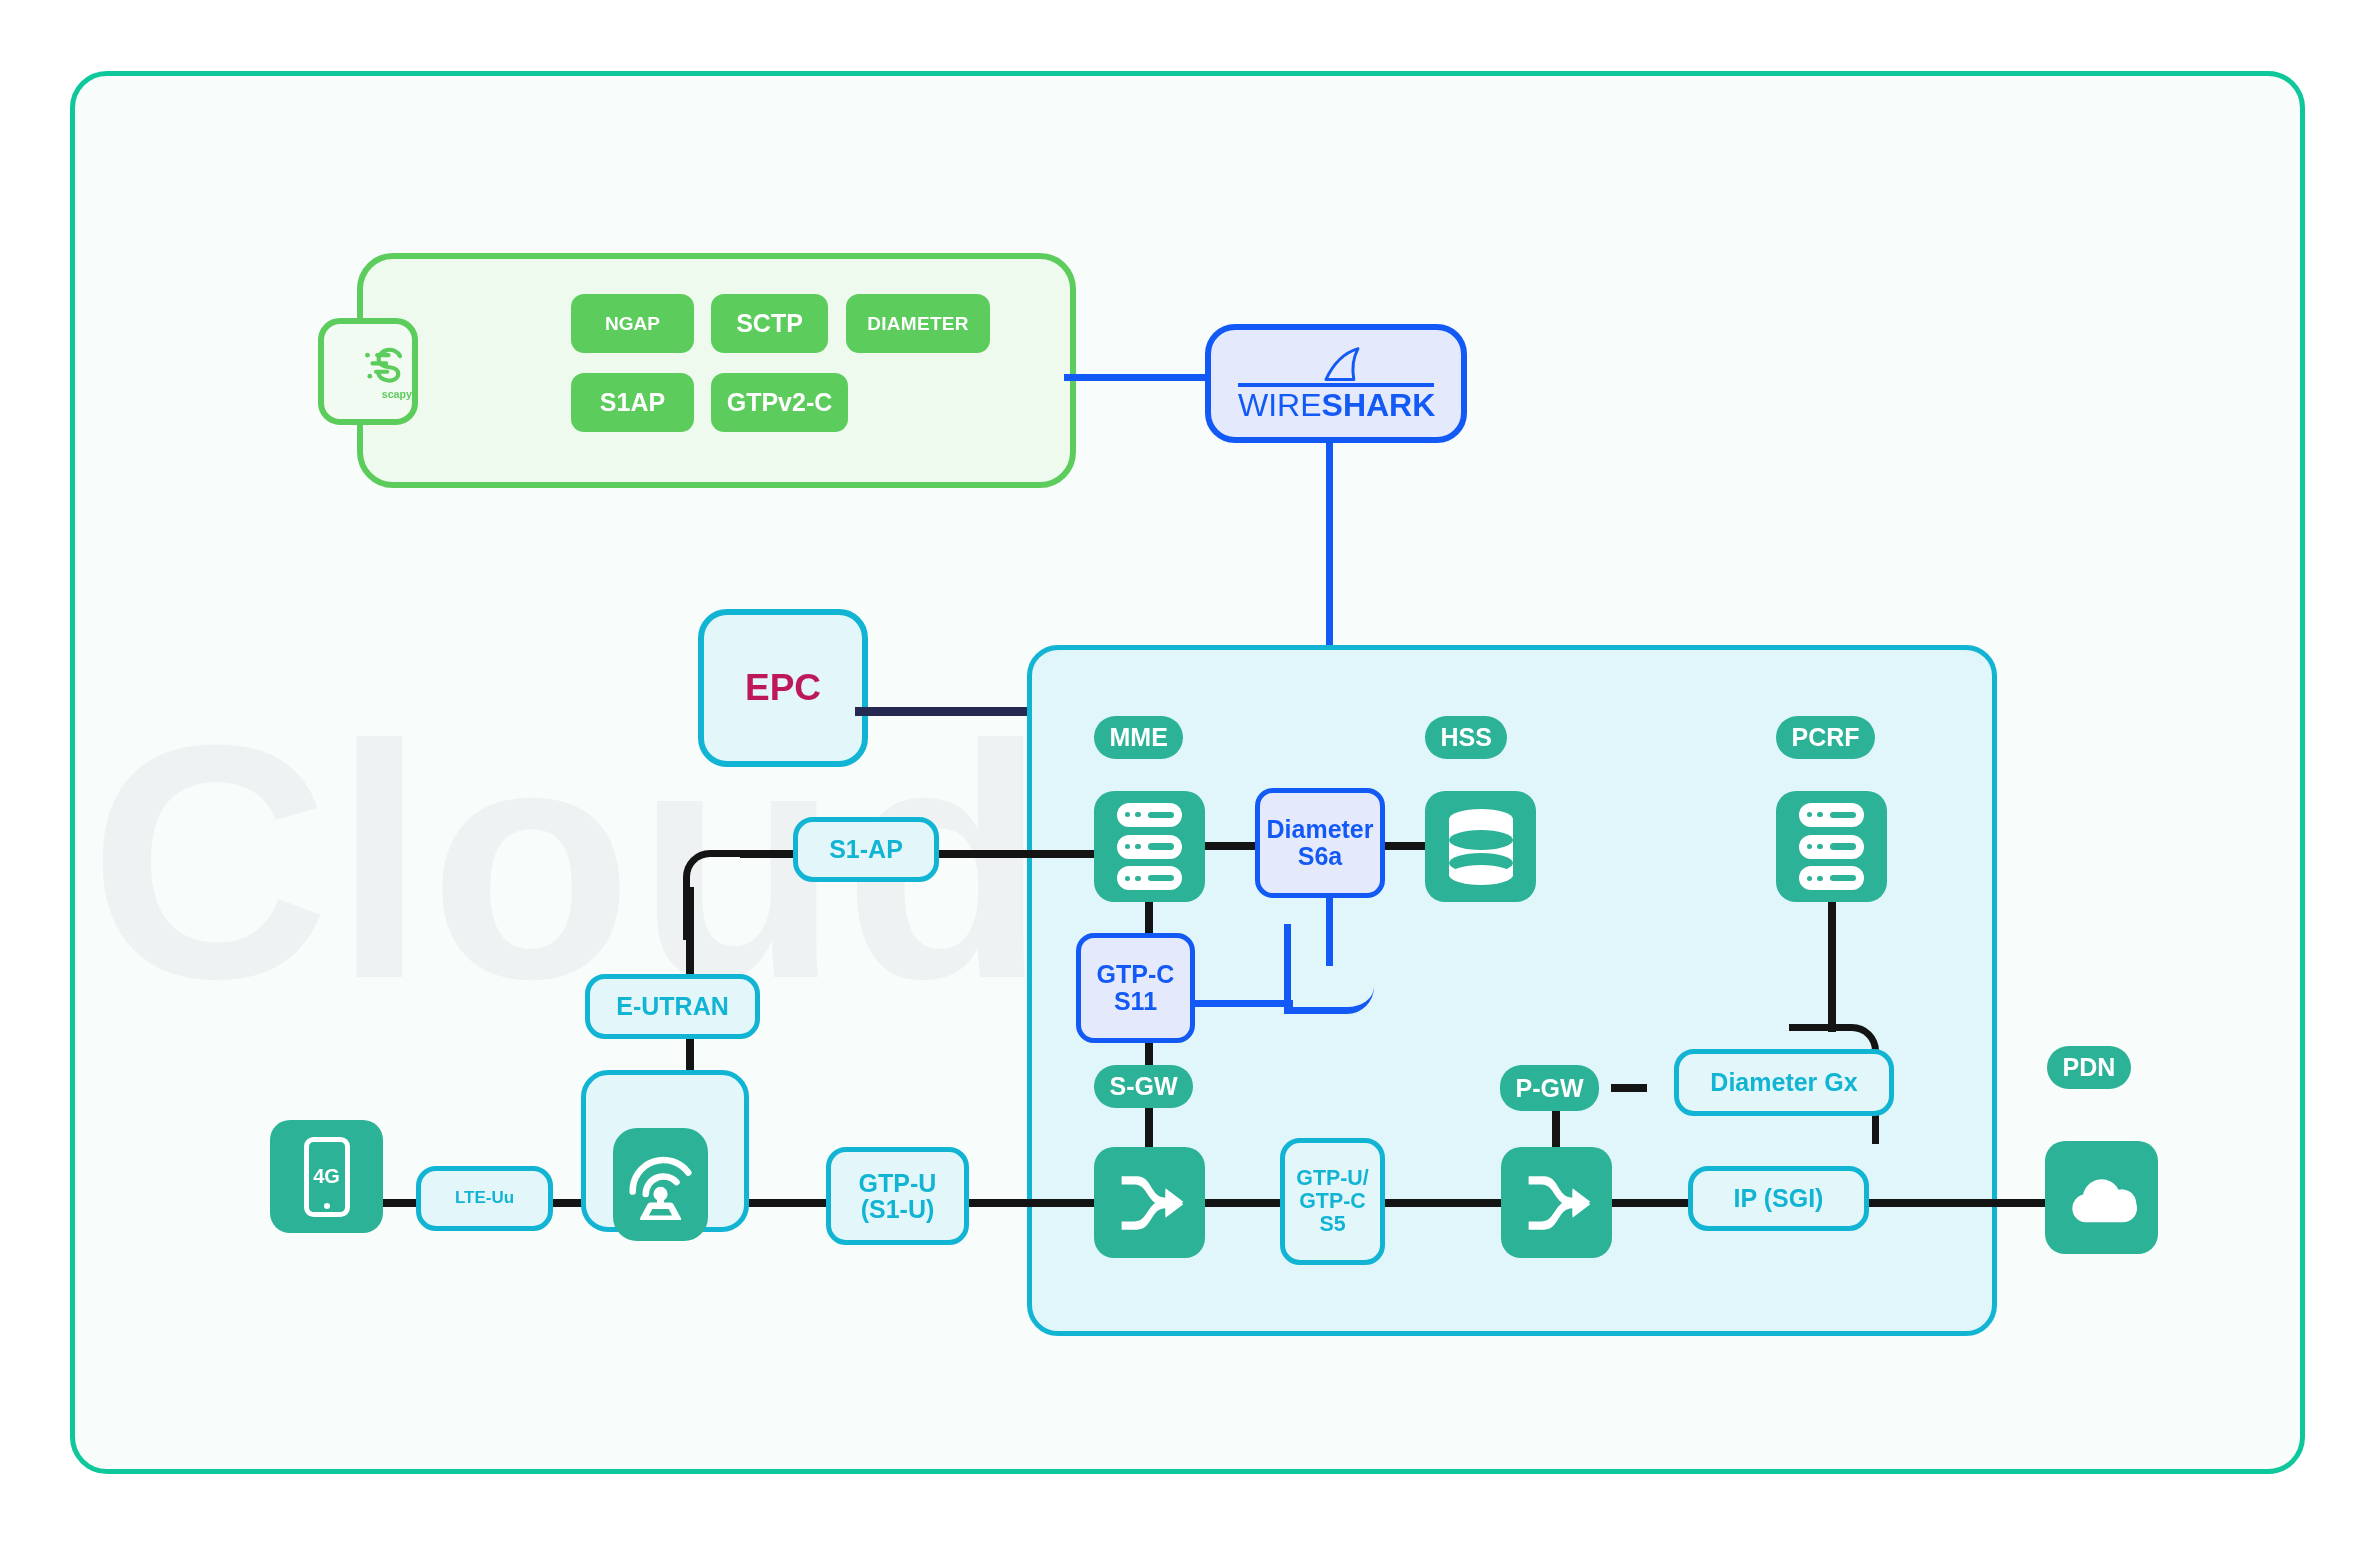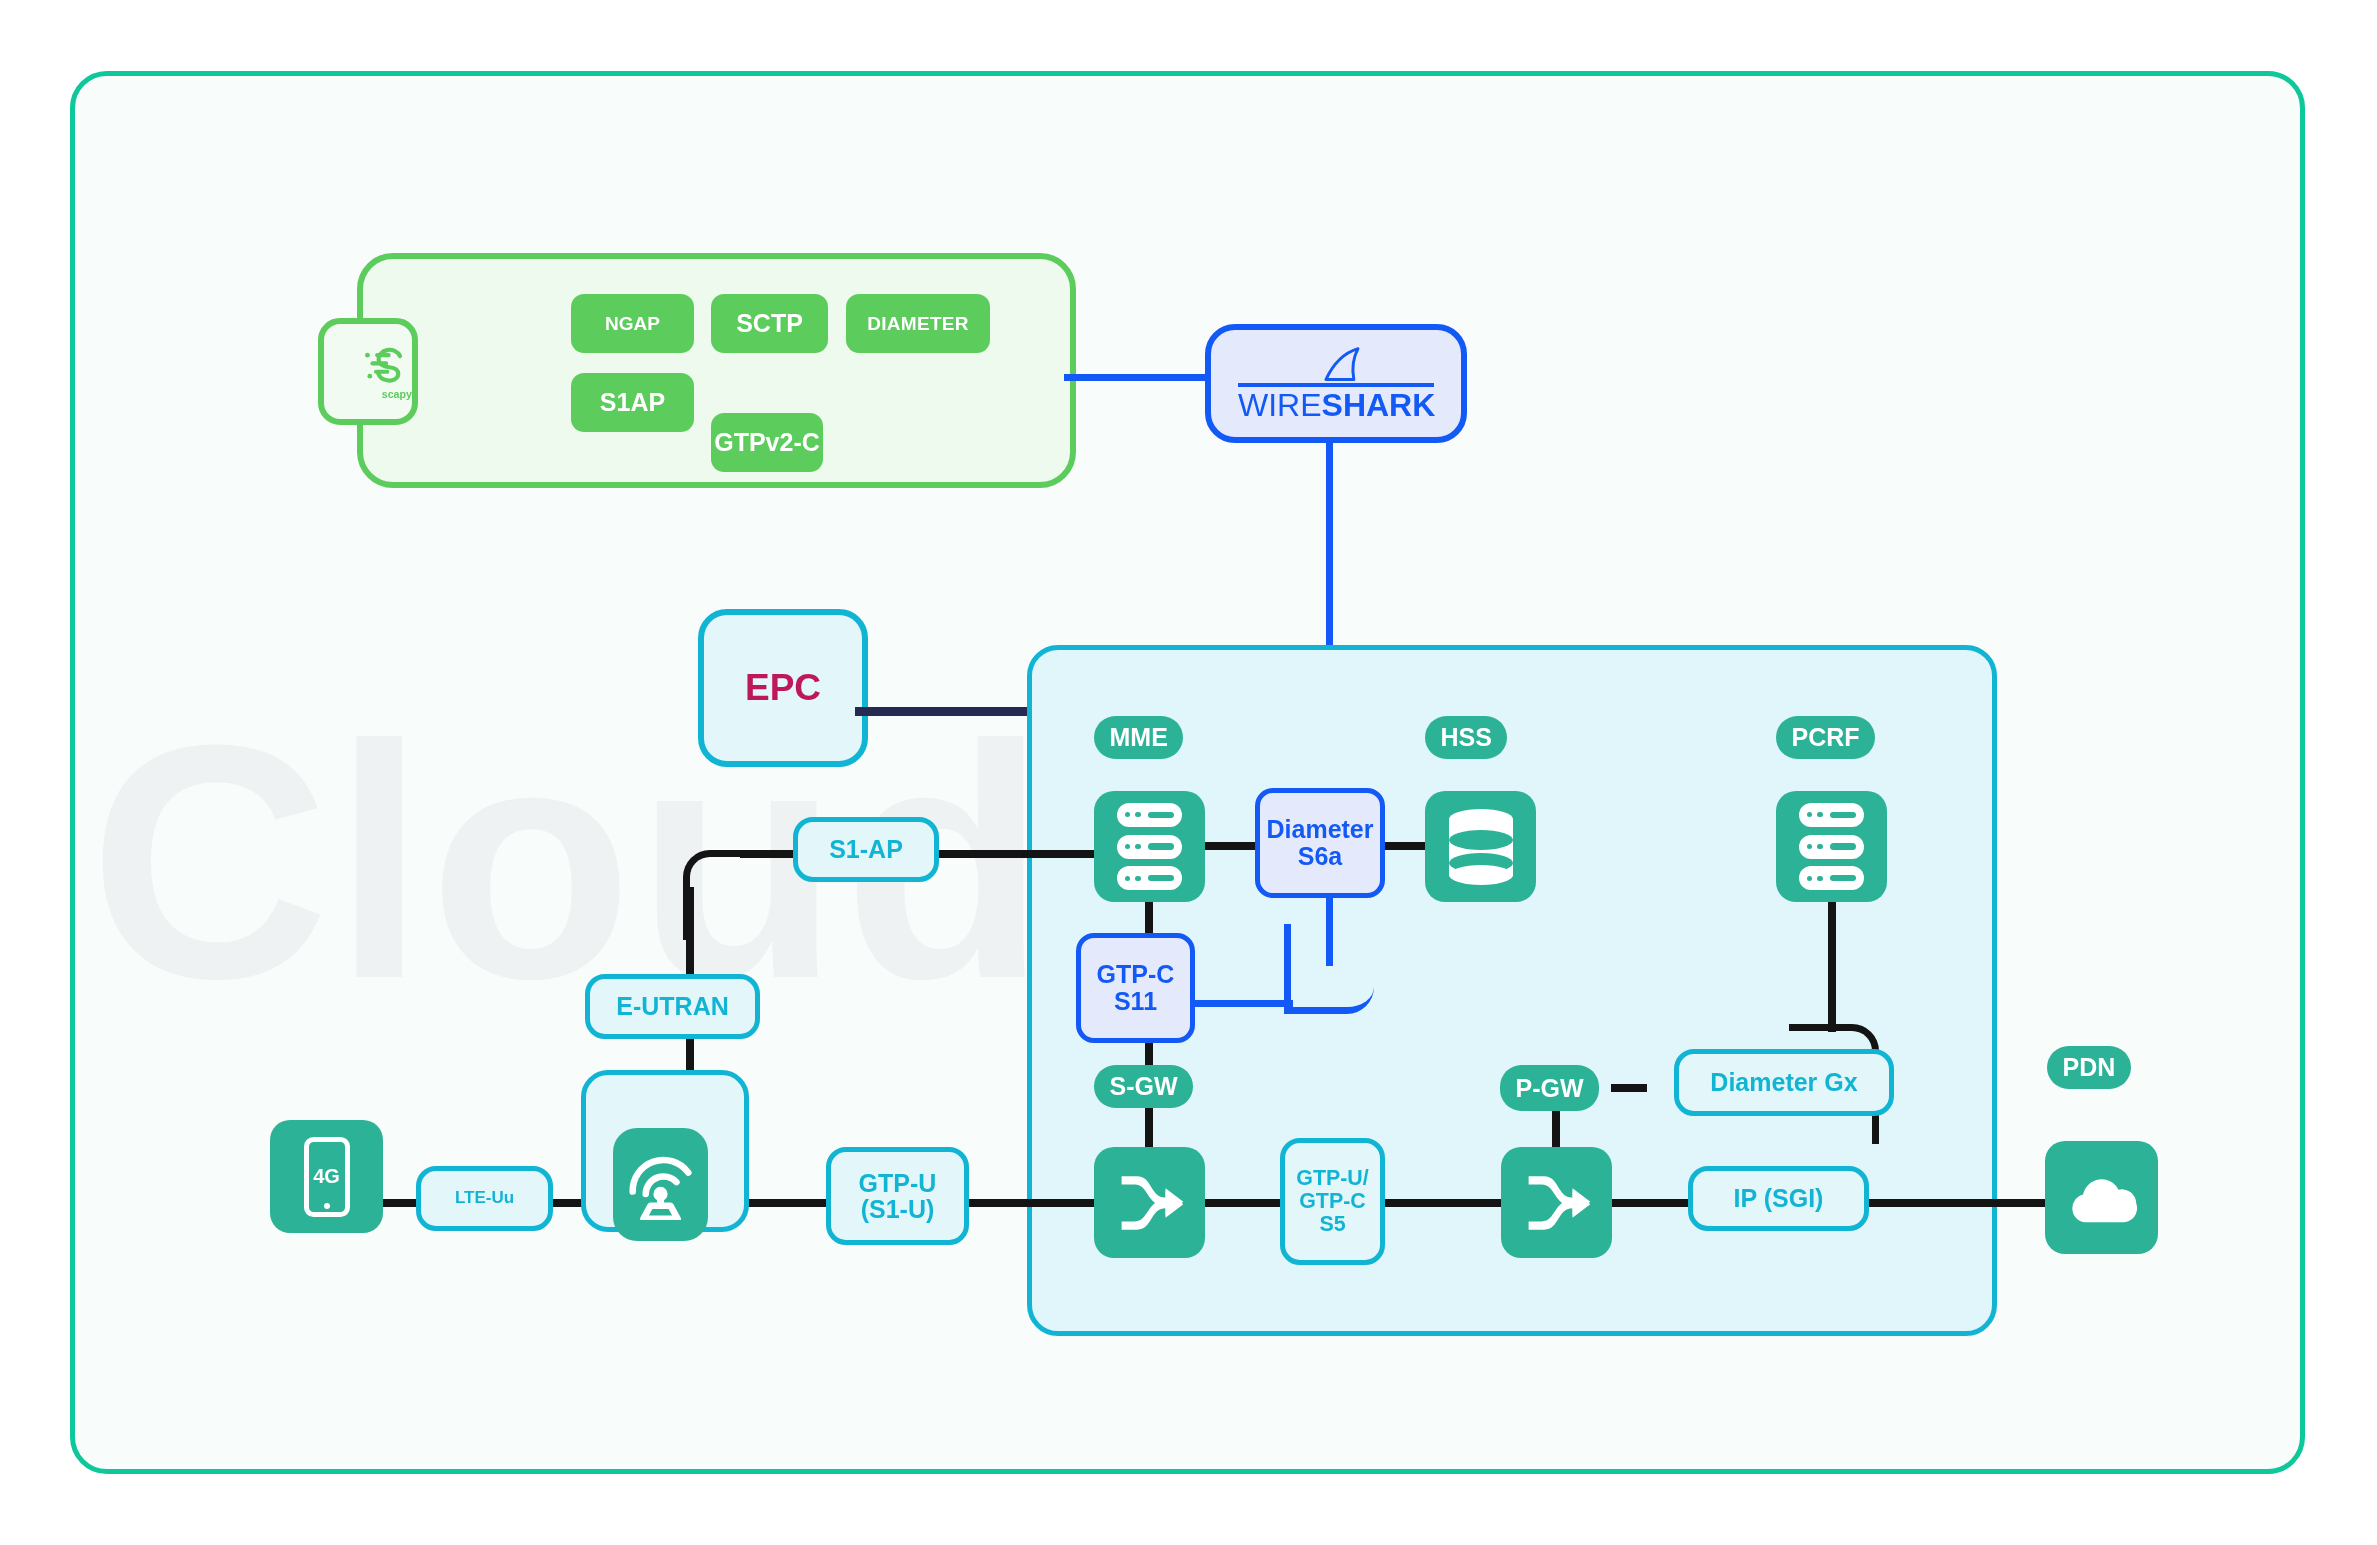--- a/index.html
+++ b/index.html
@@ -177,21 +177,21 @@
     <span class="scapy-label">scapy</span>
   </div>
 
   <div class="green-h" style="left:374px;top:358px;width:24px;z-index:2;"></div>
 
 
   <div class="proto-chip" style="left:571px;top:294px;width:123px;height:59px;font-size:19px;">NGAP</div>
   <div class="proto-chip" style="left:711px;top:294px;width:117px;height:59px;font-size:25px;">SCTP</div>
   <div class="proto-chip" style="left:846px;top:294px;width:144px;height:59px;font-size:19px;letter-spacing:0.3px;">DIAMETER</div>
   <div class="proto-chip" style="left:571px;top:373px;width:123px;height:59px;font-size:25px;">S1AP</div>
-  <div class="proto-chip" style="left:711px;top:373px;width:112px;height:59px;font-size:25px;margin-top:40px;">GTPv2-C</div>
+  <div class="proto-chip" style="left:711px;top:373px;width:137px;height:59px;font-size:25px;">GTPv2-C</div>
 
   <div class="blue-h" style="left:1064px;top:374px;width:147px;"></div>
 
   <div id="wireshark-box">
     <div id="ws-logo">
       <div id="ws-fin">
         <svg width="196" height="37" viewBox="0 0 330 62" aria-hidden="true">
           <path d="M148 58c14-30 34-46 54-52 -9 17-10 36-7 52z" fill="none" stroke="#1359f5" stroke-width="5" stroke-linejoin="round"></path>
         </svg>
       </div>

